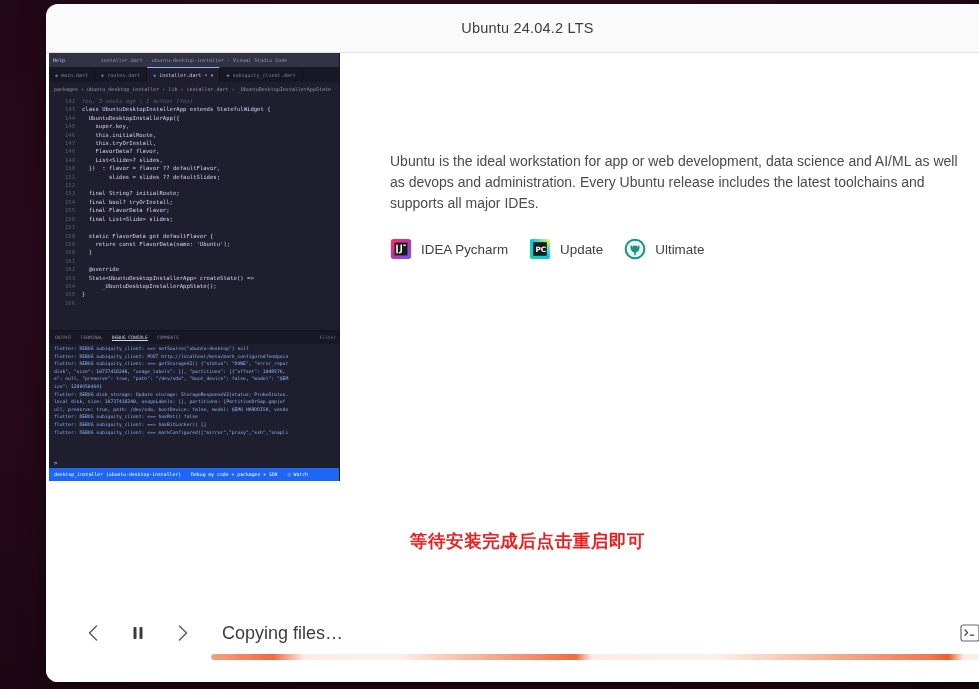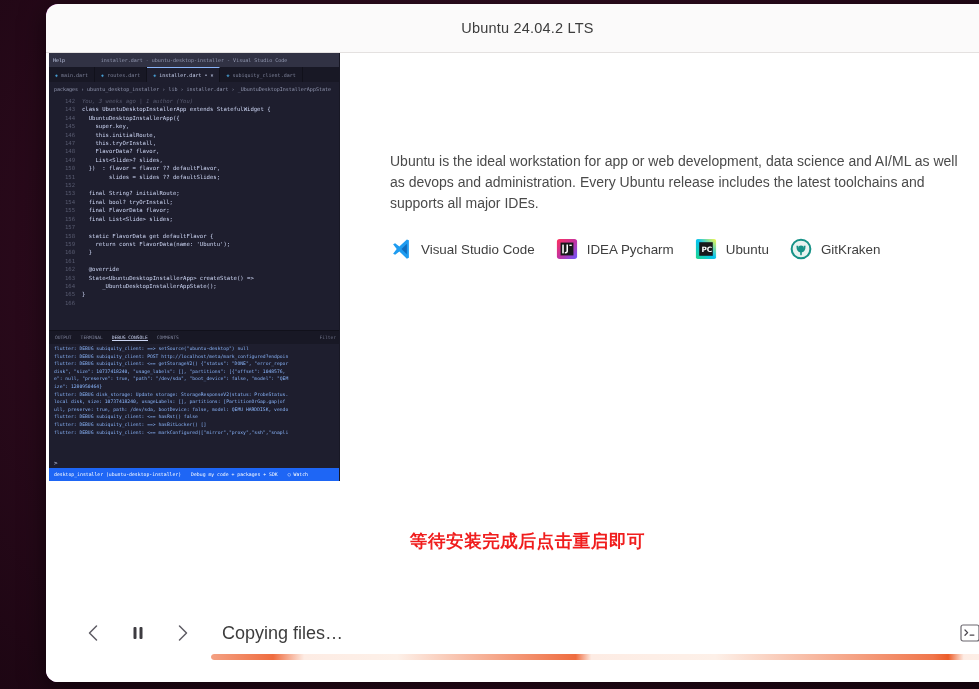--- a/index.html
+++ b/index.html
@@ -290,27 +290,20 @@
         <span>Debug my code + packages + SDK</span>
         <span>◯ <span>Watch</span></span>
       </div>
     </div>
 
     <div id="slide-text">
       <p id="slide-body">Ubuntu is the ideal workstation for app or web development, data science and AI/ML as well as devops and administration. Every Ubuntu release includes the latest toolchains and supports all major IDEs.</p>
 
       <div id="ide-row">
 
-        <div class="ide-item">
-          <svg class="ide-ico" viewBox="0 0 24 24">
-            <path d="M18.4 1.5 10.2 9.3 5.6 5.8 3.4 6.9l3.9 5.1-3.9 5.1 2.2 1.1 4.6-3.5 8.2 7.8 2.2-1V2.5l-2.2-1z" fill="#1f9cf0"></path>
-            <path d="M18.4 6.2v11.6l-5.9-5.8 5.9-5.8z" fill="#0f6cbd"></path>
-          </svg>
-          <span class="lbl">Visual Studio Code</span>
-        </div>
 
         <div class="ide-item">
           <svg class="ide-ico" viewBox="0 0 24 24">
             <defs>
               <linearGradient id="ij1" x1="0" y1="0" x2="1" y2="1">
                 <stop offset="0" stop-color="#fe315d"></stop>
                   <stop offset="0.5" stop-color="#c332a0"></stop>
                   <stop offset="1" stop-color="#6b57ff"></stop>
               </linearGradient>
             </defs>
@@ -329,32 +322,32 @@
               <linearGradient id="pc1" x1="0" y1="1" x2="1" y2="0">
                 <stop offset="0" stop-color="#21d789"></stop>
                   <stop offset="0.5" stop-color="#07c3f2"></stop>
                   <stop offset="1" stop-color="#fcf84a"></stop>
               </linearGradient>
             </defs>
             <rect x="1" y="1" width="22" height="22" rx="2" fill="url(#pc1)"></rect>
             <rect x="4.6" y="4.6" width="14.8" height="14.8" fill="#18191b"></rect>
             <text x="7" y="15" font-family="DejaVu Sans, sans-serif" font-size="8" font-weight="bold" fill="#fff">PC</text>
           </svg>
-          <span class="lbl">Ubuntu</span>
+          <span class="lbl">Update</span>
         </div>
 
         <div class="ide-item">
           <svg class="ide-ico" viewBox="0 0 24 24">
             <circle cx="12" cy="12" r="11" fill="#e8f3f0"></circle>
             <circle cx="12" cy="12" r="10.2" fill="none" stroke="#179287" stroke-width="2.2"></circle>
             <path d="M8 8.5c0 4 1.6 6.2 4 6.2s4-2.2 4-6.2" fill="none" stroke="#179287" stroke-width="2"></path>
             <circle cx="12" cy="11.5" r="3.2" fill="#179287"></circle>
             <rect x="11.1" y="13.5" width="1.8" height="5.5" rx=".9" fill="#179287"></rect>
           </svg>
-          <span class="lbl">GitKraken</span>
+          <span class="lbl">Ultimate</span>
         </div>
 
       </div>
     </div>
 
     <div id="notice" style="color: rgb(240, 29, 29);">等待安装完成后点击重启即可</div>
 
     <div id="bottombar">
       <div id="ctrlrow">
         <button class="navbtn" id="btn-prev">

